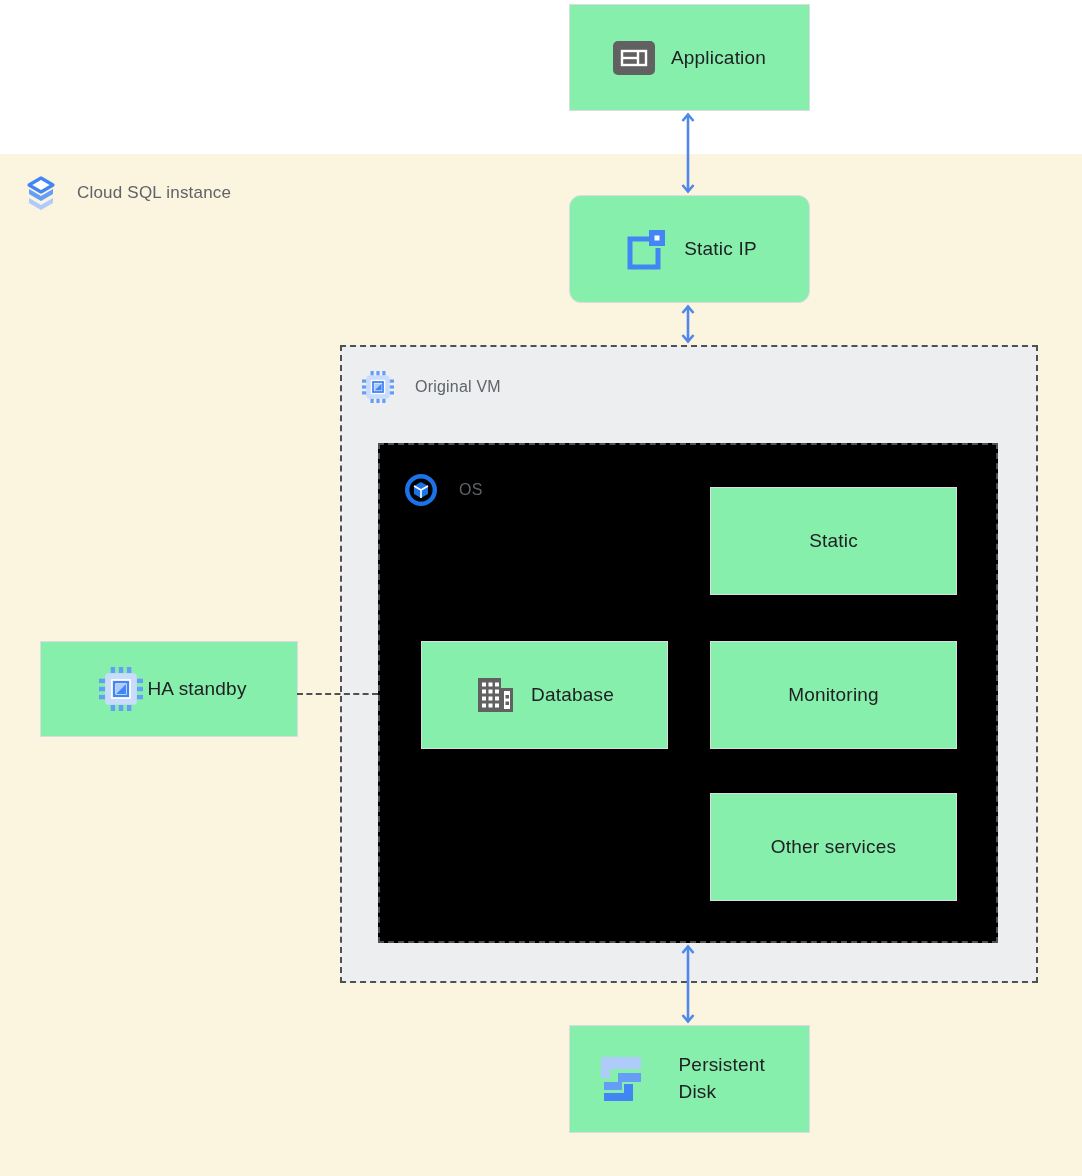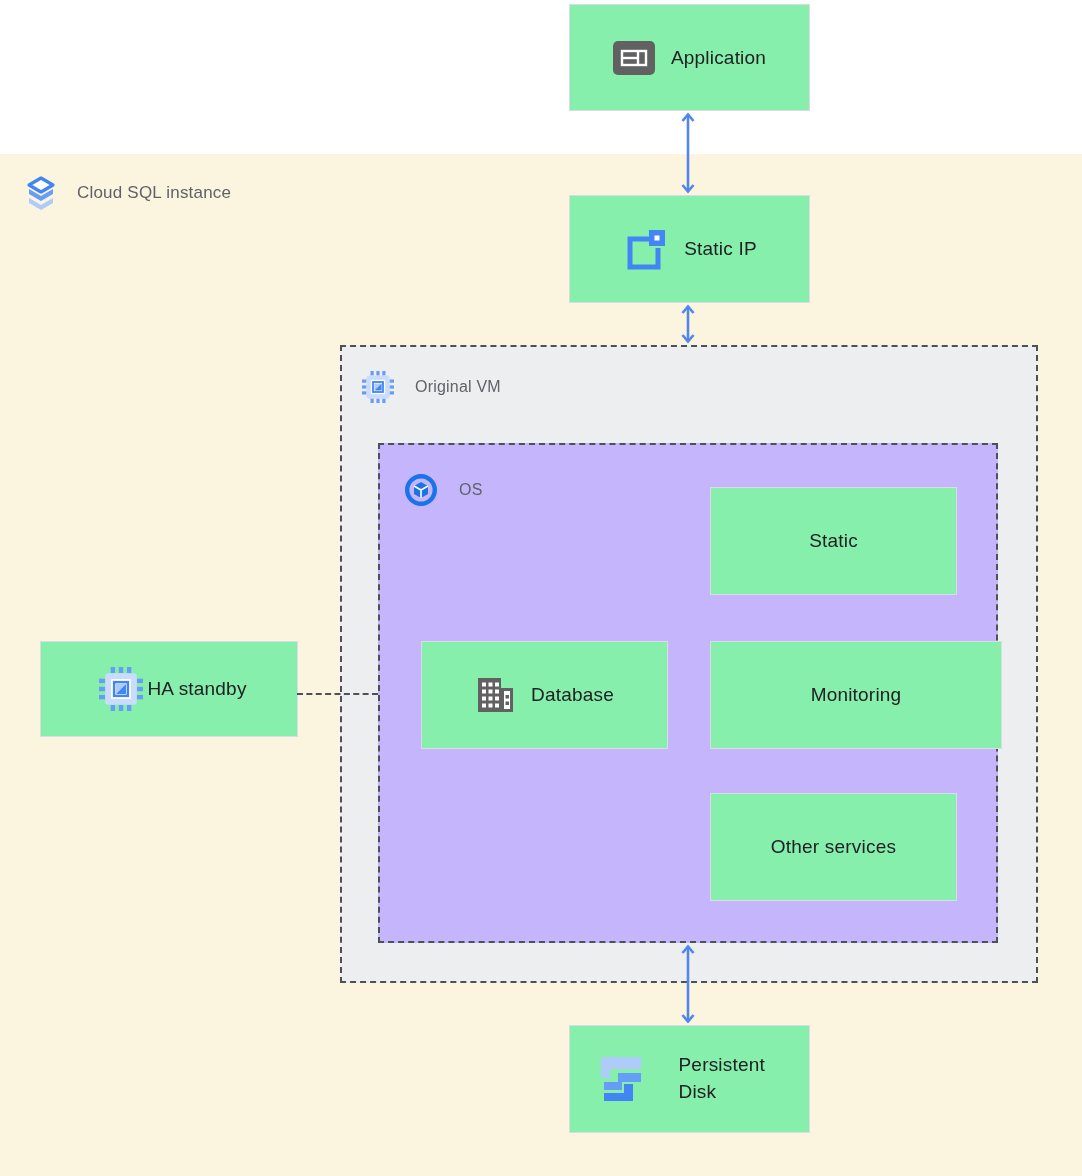--- a/index.html
+++ b/index.html
@@ -5,21 +5,21 @@
   html,body{margin:0;padding:0;}
   body{font-family:"Liberation Sans","DejaVu Sans",sans-serif;}
   .stage{position:relative;width:1082px;height:1176px;background:#FBF4DE;overflow:hidden;}
   .band-top{position:absolute;left:0;top:0;width:1082px;height:154px;background:#FFFFFF;}
   .node{position:absolute;background:#86efac;border:1px solid #DADCE0;box-sizing:border-box;
         display:flex;align-items:center;justify-content:center;gap:16px;
         font-size:19px;color:#202124;letter-spacing:.2px;}
   .node .txt{white-space:nowrap;}
   .container{position:absolute;box-sizing:border-box;border:2px dashed #4D5156;}
   .vm-box{left:340px;top:345px;width:698px;height:638px;background:#ECEEF0;}
-  .os-box{left:378px;top:443px;width:620px;height:500px;background:#c4b5fd;}
+  .os-box{left:378px;top:443px;width:620px;height:500px;background:#000000;}
   .grouplabel{position:absolute;display:flex;align-items:center;gap:21px;
               color:#5F6368;font-size:16px;letter-spacing:.2px;}
   .sql-label{left:26px;top:176px;font-size:17px;}
   .arrow{position:absolute;}
   .connector{position:absolute;left:297px;top:693px;width:81px;height:0;
              border-top:2px dashed #4D5156;}
   .pd-text{font-size:19px;line-height:1.42;width:104px;text-align:left;margin-left:16px;}
 </style>
 </head>
 <body>
@@ -45,21 +45,21 @@
     </svg>
     <span class="txt">Application</span>
   </div>
 
   <svg class="arrow" style="left:680px;top:112px;" width="16" height="82" viewBox="0 0 16 82">
     <path d="M8 3 V79" stroke="#5087EC" stroke-width="2.6" fill="none"></path>
     <path d="M2.5 9 L8 2.5 L13.5 9" stroke="#5087EC" stroke-width="2.6" fill="none"></path>
     <path d="M2.5 73 L8 79.5 L13.5 73" stroke="#5087EC" stroke-width="2.6" fill="none"></path>
   </svg>
 
-  <div class="node" style="left:569px;top:195px;width:241px;height:108px;">
+  <div class="node" style="left:569px;top:195px;width:241px;height:108px;border-radius:12px;">
     <svg width="46" height="46" viewBox="0 0 46 46">
       <path d="M27 13 H8 V41 H36 V22" fill="none" stroke="#4285F4" stroke-width="5"></path>
       <rect x="27" y="4" width="16" height="16" fill="#4285F4"></rect>
       <rect x="32.5" y="9.5" width="5" height="5" fill="#FFFFFF"></rect>
     </svg>
     <span class="txt">Static IP</span>
   </div>
 
   <svg class="arrow" style="left:680px;top:304px;" width="16" height="40" viewBox="0 0 16 40">
     <path d="M8 3 V37" stroke="#5087EC" stroke-width="2.6" fill="none"></path>
@@ -126,21 +126,21 @@
           <rect x="13.5" y="27.5" width="4" height="4"></rect>
           <rect x="20" y="27.5" width="4" height="4"></rect>
       </g>
       <rect x="27.5" y="13.5" width="9" height="21" fill="#FFFFFF" stroke="#616161" stroke-width="3"></rect>
       <rect x="30.5" y="19" width="3.5" height="3.5" fill="#616161"></rect>
       <rect x="30.5" y="25.5" width="3.5" height="3.5" fill="#616161"></rect>
     </svg>
     <span class="txt">Database</span>
   </div>
 
-  <div class="node" style="left:710px;top:641px;width:292px;height:108px;">
+  <div class="node" style="left:710px;top:641px;width:247px;height:108px;">
     <span class="txt">Monitoring</span>
   </div>
 
   <div class="node" style="left:710px;top:793px;width:247px;height:108px;">
     <span class="txt">Other services</span>
   </div>
 
   <div class="node" style="left:40px;top:641px;width:258px;height:96px;gap:4px;padding-left:8px;">
     <svg width="44" height="44" viewBox="0 0 32 32">
       <g fill="#669DF6">

